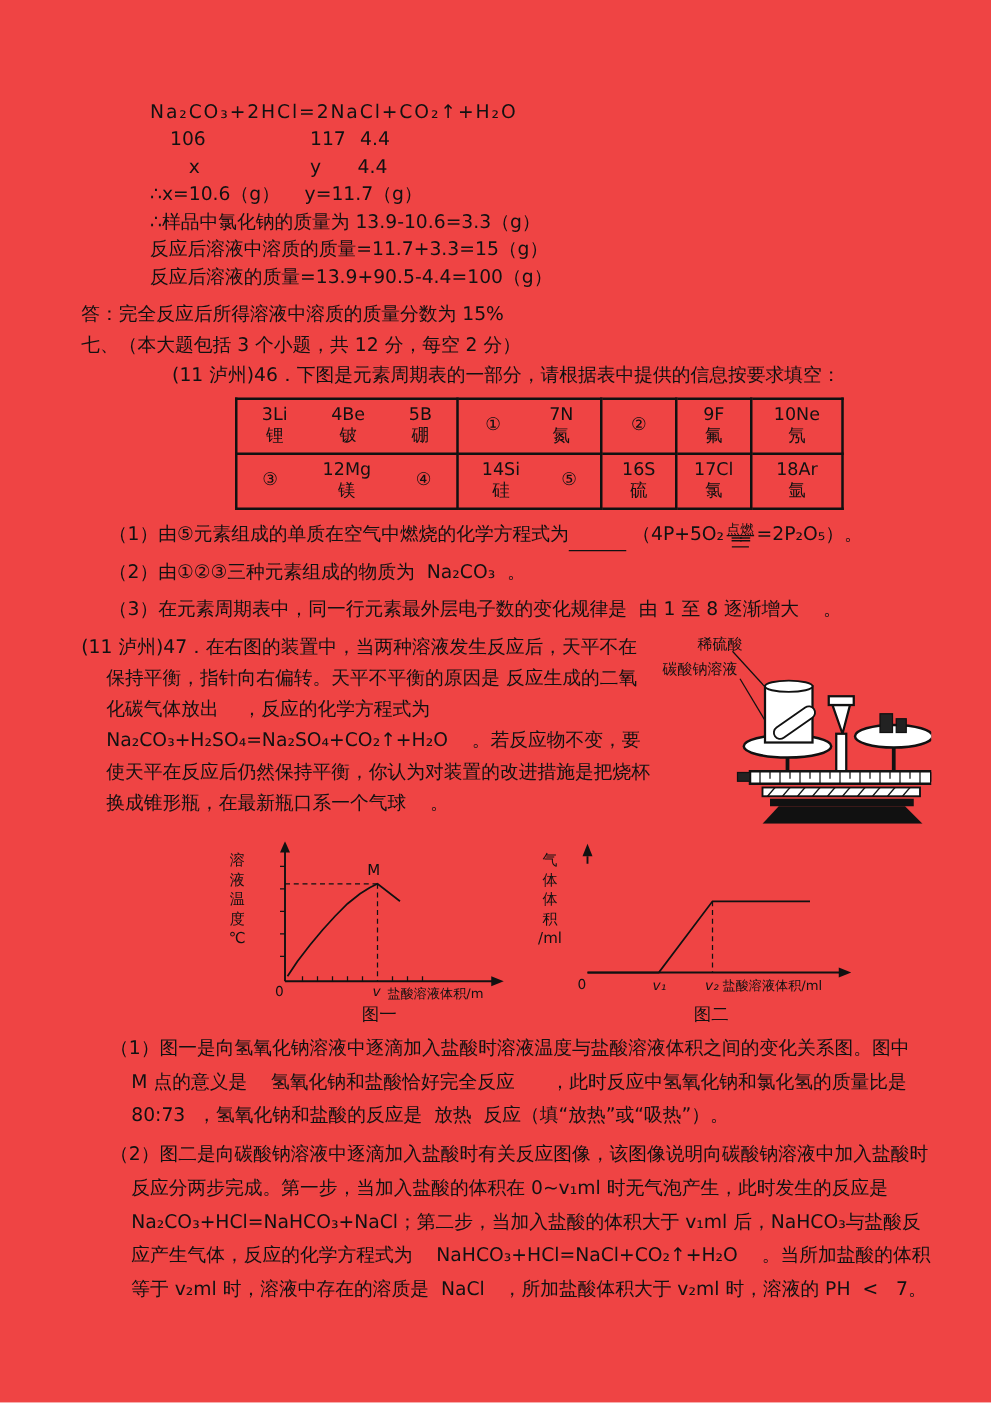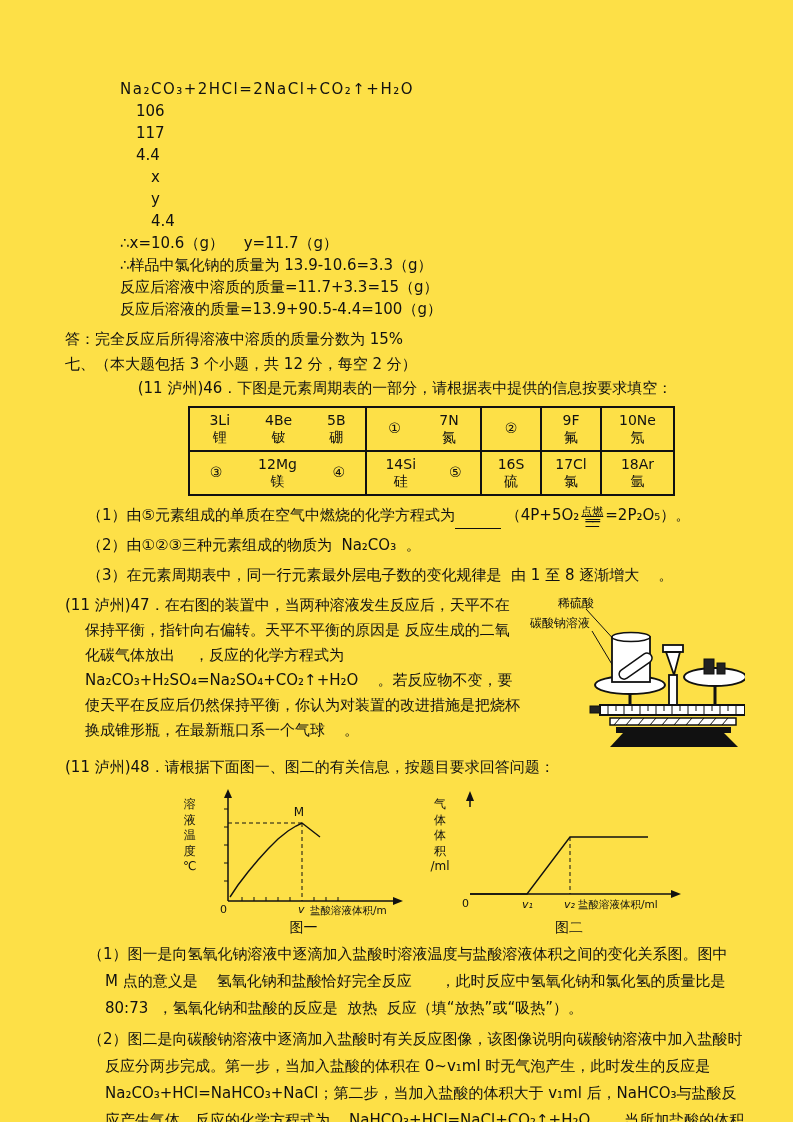--- a/index.html
+++ b/index.html
@@ -1,33 +1,33 @@
 <!DOCTYPE html>
 <html><head>
 <meta charset="utf-8">
 <style>
   html,body{margin:0;padding:0;background:#ffffff;}
   .page{
     position:relative;
     width:793px;height:1122px;
     box-sizing:border-box;
-    background:#fde047;
+    background:#ef4444;
     color:#111;
     font-family:"DejaVu Sans","Liberation Sans",sans-serif;
     font-size:15px;
     padding:78px 48px 0 65px;
     overflow:hidden;
   }
   .seg{white-space:pre-wrap;}
   .u{text-underline-offset:3px;text-decoration-thickness:1px;white-space:pre-wrap;}
   .blank{display:inline-block;border-bottom:1px solid #111;height:1em;vertical-align:bottom;}
   
   .solution{margin-left:55px;line-height:22px;}
   .eq-line{letter-spacing:1.5px;}
-  .num-row{display:flex;padding-left:16px;flex-direction:column;}
+  .num-row{display:flex;padding-left:16px;}
   .num-row .c1{width:112px;}
   .num-row .c2{width:40px;}
   .num-row.r2{padding-left:31px;}
   .num-row.r2 .c1{width:97px;}
   .num-row.r2 .c2{width:38px;}
   .frac-line{display:flex;align-items:center;margin:6px 0 4px -18px;line-height:20px;}
   .frac{display:inline-block;text-align:center;font-size:13px;line-height:1.15;margin:0 4px;vertical-align:middle;}
   .frac .num{display:block;border-bottom:1px solid #111;padding:0 4px;font-style:italic;}
   .frac .den{display:block;padding:0 2px;font-style:italic;}
   .answer-line{margin:8px 0 2px -55px;}
@@ -272,21 +272,20 @@
         <line x1="182" y1="130" x2="188" y2="123" stroke="#111"></line>
           <line x1="194" y1="130" x2="200" y2="123" stroke="#111"></line>
 
         <rect x="88" y="132" width="115" height="6" fill="#111"></rect>
         <polygon points="95,138 196,138 210,152 82,152" fill="#111"></polygon>
       </svg>
     </div>
     <div class="q47-text"><span class="seg">(11 泸州)47．在右图的装置中，当两种溶液发生反应后，天平不在保持平衡，指针向右偏转。天平不平衡的原因是</span><span class="u"> 反应生成的二氧化碳气体放出    </span><span class="seg">，反应的化学方程式为</span><span class="u"> Na₂CO₃+H₂SO₄=Na₂SO₄+CO₂↑+H₂O    </span><span class="seg">。若反应物不变，要使天平在反应后仍然保持平衡，你认为对装置的改进措施是</span><span class="u">把烧杯换成锥形瓶，在最新瓶口系一个气球    </span><span class="seg">。</span></div>
   </div>
 
-  <div class="q48-intro">(11 泸州)48．请根据下面图一、图二的有关信息，按题目要求回答问题：</div>
 
   <div class="figures-row">
 
     <div class="figure">
       <div class="ylab">溶
 液
 温
 度
 ℃</div>
       <div class="fig-inner">

